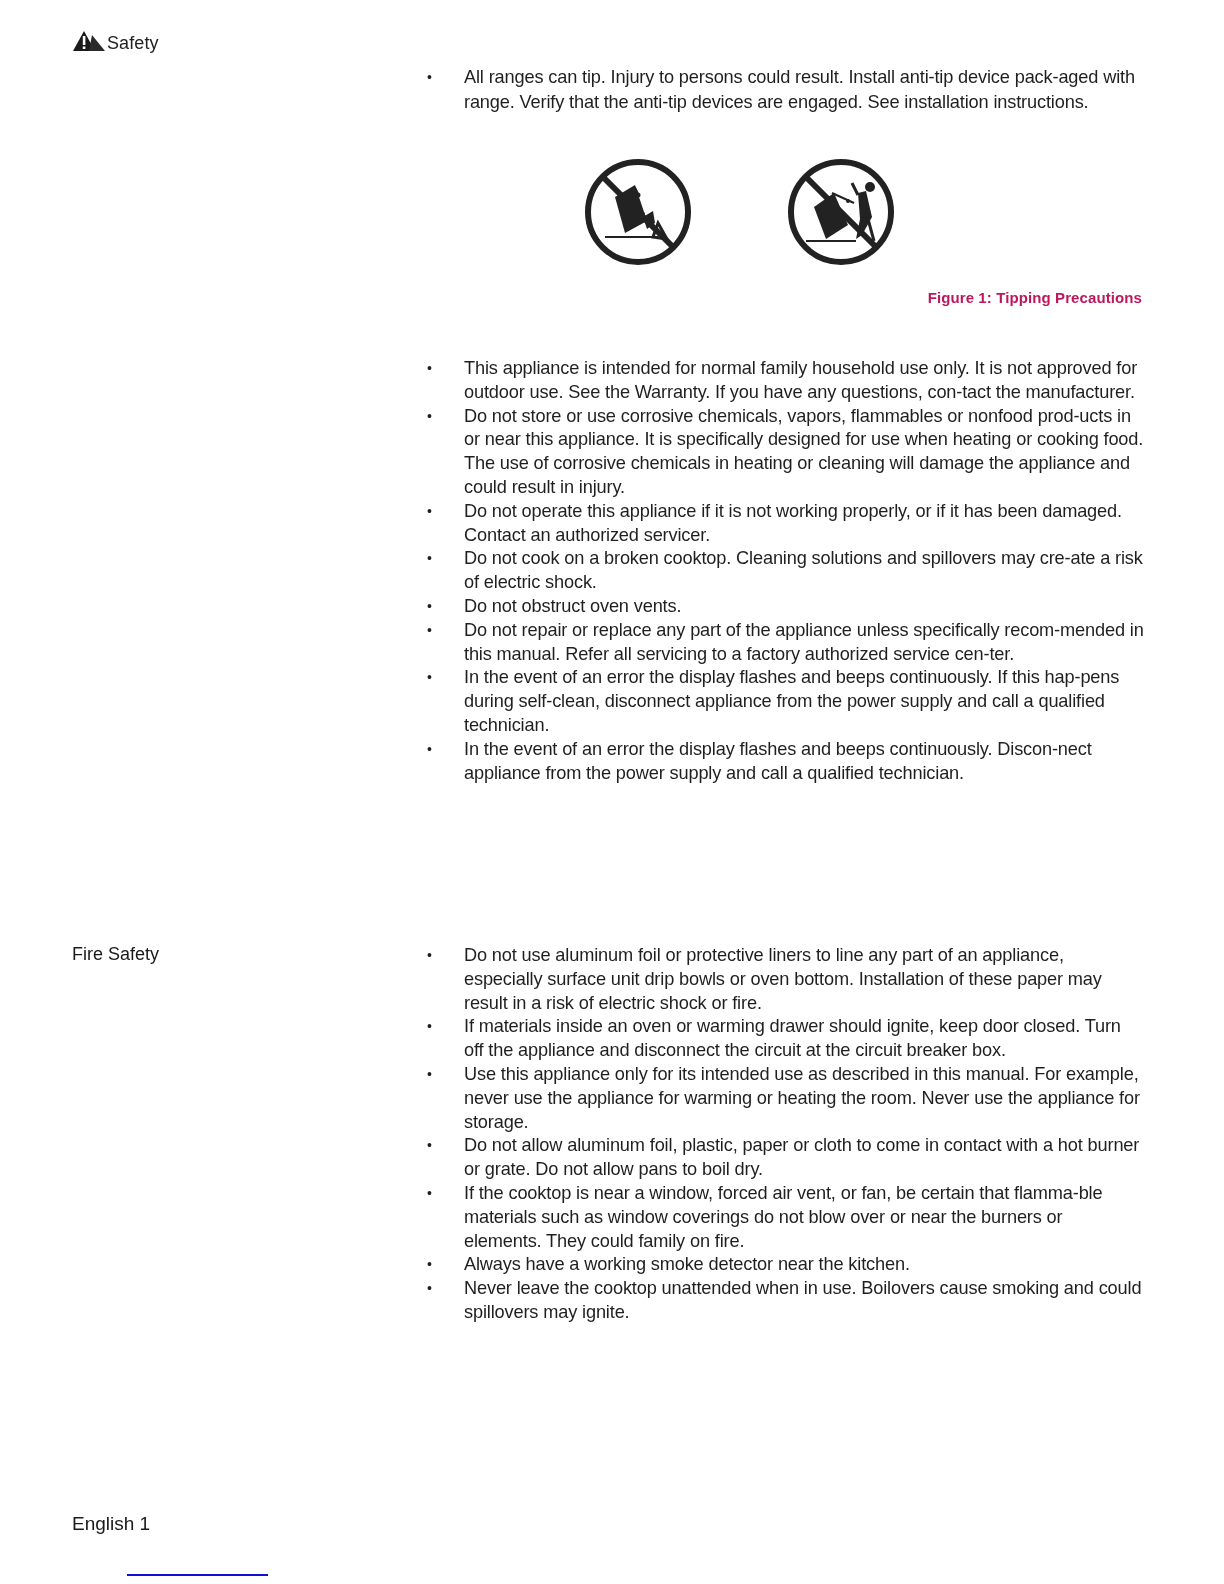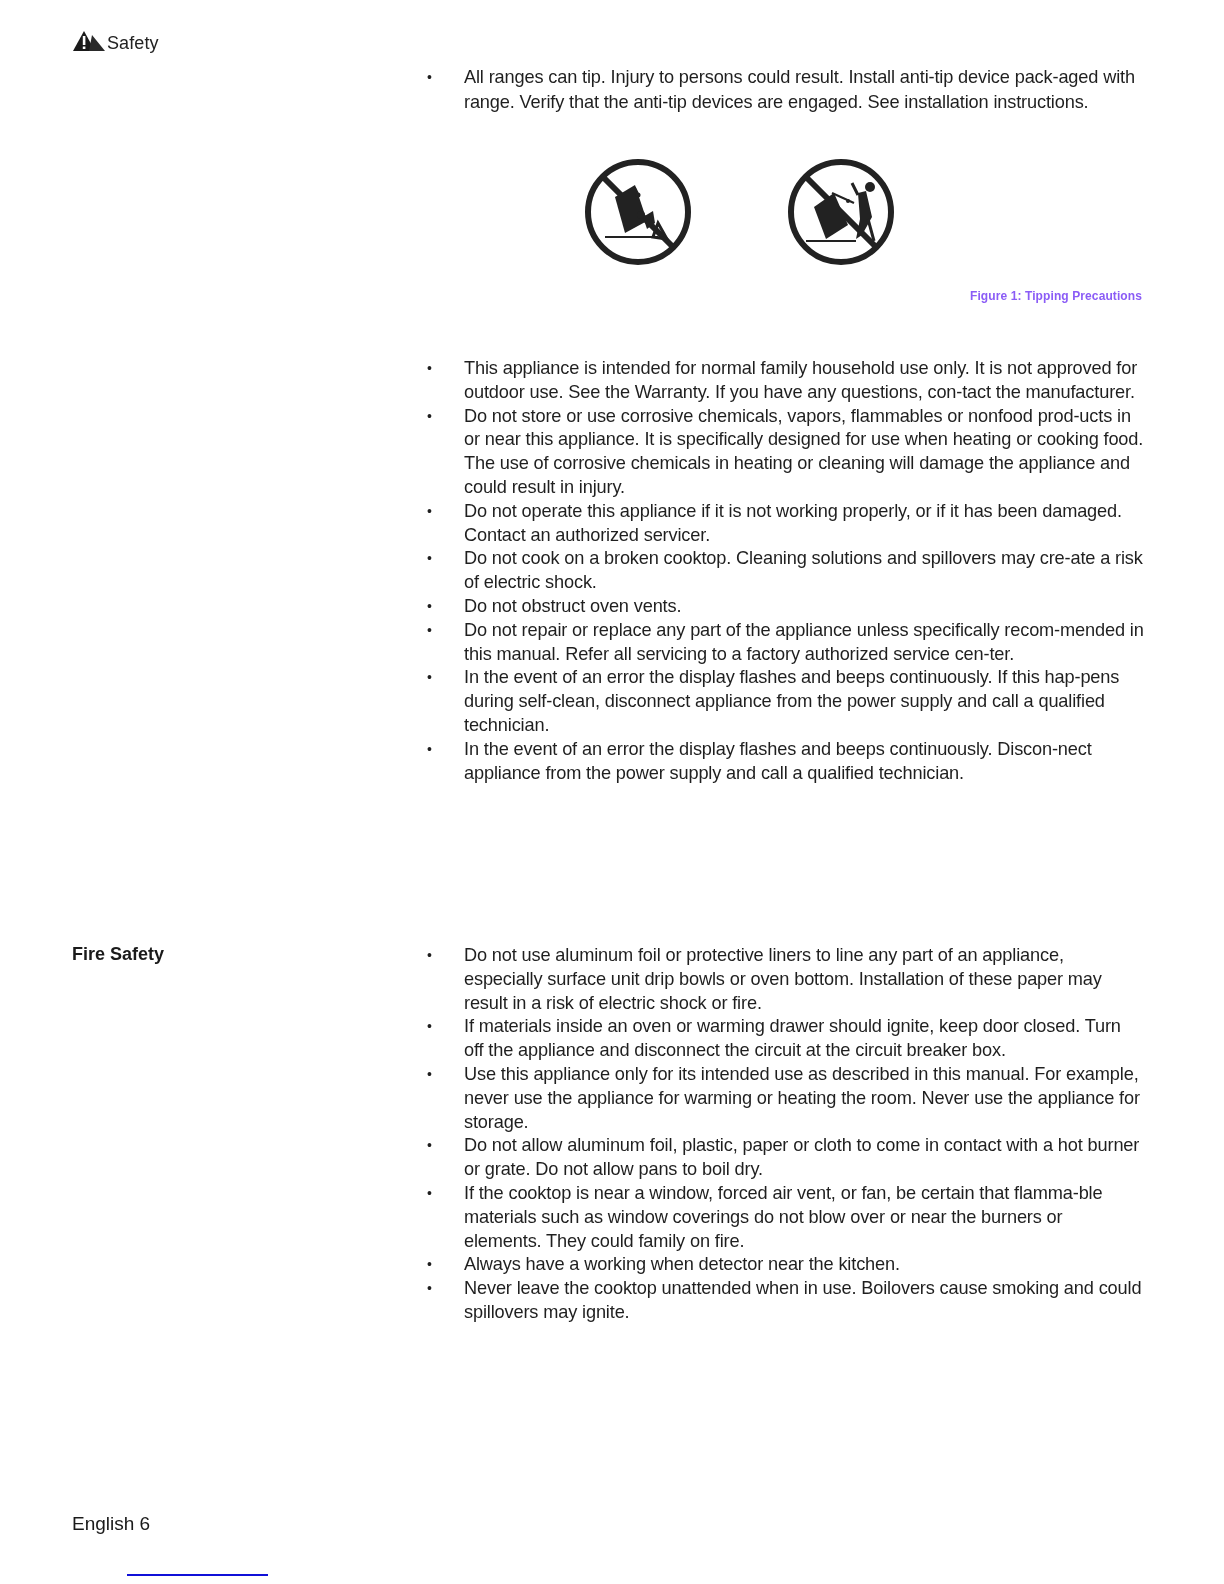--- a/index.html
+++ b/index.html
@@ -81,32 +81,32 @@
       position: absolute;
       top: 0;
     }
     .fig-left { left: 0; }
     .fig-right { left: 203px; }
 
     .figure-caption {
       position: absolute;
       right: 82px;
       top: 289px;
-      font-size: 12px;
+      font-size: 15px;
       font-weight: bold;
-      color: #8b5cf6;
+      color: #be185d;
       letter-spacing: 0.1px;
     }
 
     .section-label {
       position: absolute;
       left: 72px;
       top: 944px;
       font-size: 18px;
-      font-weight: bold;
+      font-weight: normal;
       color: #1a1a1a;
       text-align: right;
     }
 
     .footer {
       position: absolute;
       left: 72px;
       top: 1513px;
       font-size: 19px;
       color: #1a1a1a;
@@ -223,22 +223,22 @@
   <li>
     <span class="dot">•</span>
     <span class="txt">Do not allow aluminum foil, plastic, paper or cloth to come in contact with a hot burner or grate. Do not allow pans to boil dry.</span>
   </li>
   <li>
     <span class="dot">•</span>
     <span class="txt">If the cooktop is near a window, forced air vent, or fan, be certain that flamma-ble materials such as window coverings do not blow over or near the burners or elements. They could family on fire.</span>
   </li>
   <li>
     <span class="dot">•</span>
-    <span class="txt">Always have a working when detector near the kitchen.</span>
+    <span class="txt">Always have a working smoke detector near the kitchen.</span>
   </li>
   <li>
     <span class="dot">•</span>
     <span class="txt">Never leave the cooktop unattended when in use. Boilovers cause smoking and could spillovers may ignite.</span>
   </li>
 </ul>
 
-<div class="footer">English 6</div>
+<div class="footer">English 1</div>
 <div class="footer-line"></div>
 
 </body></html>

